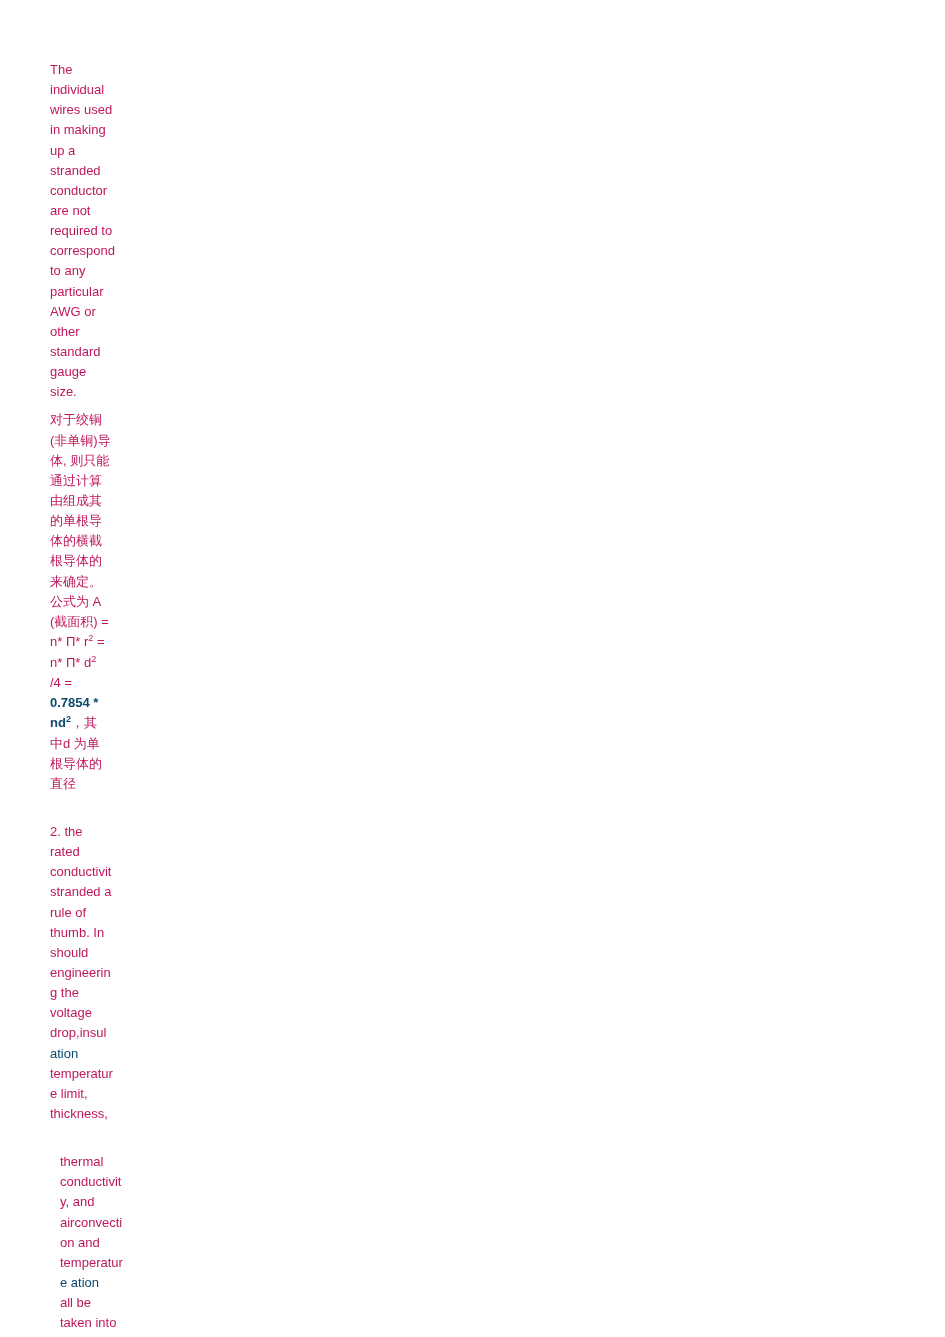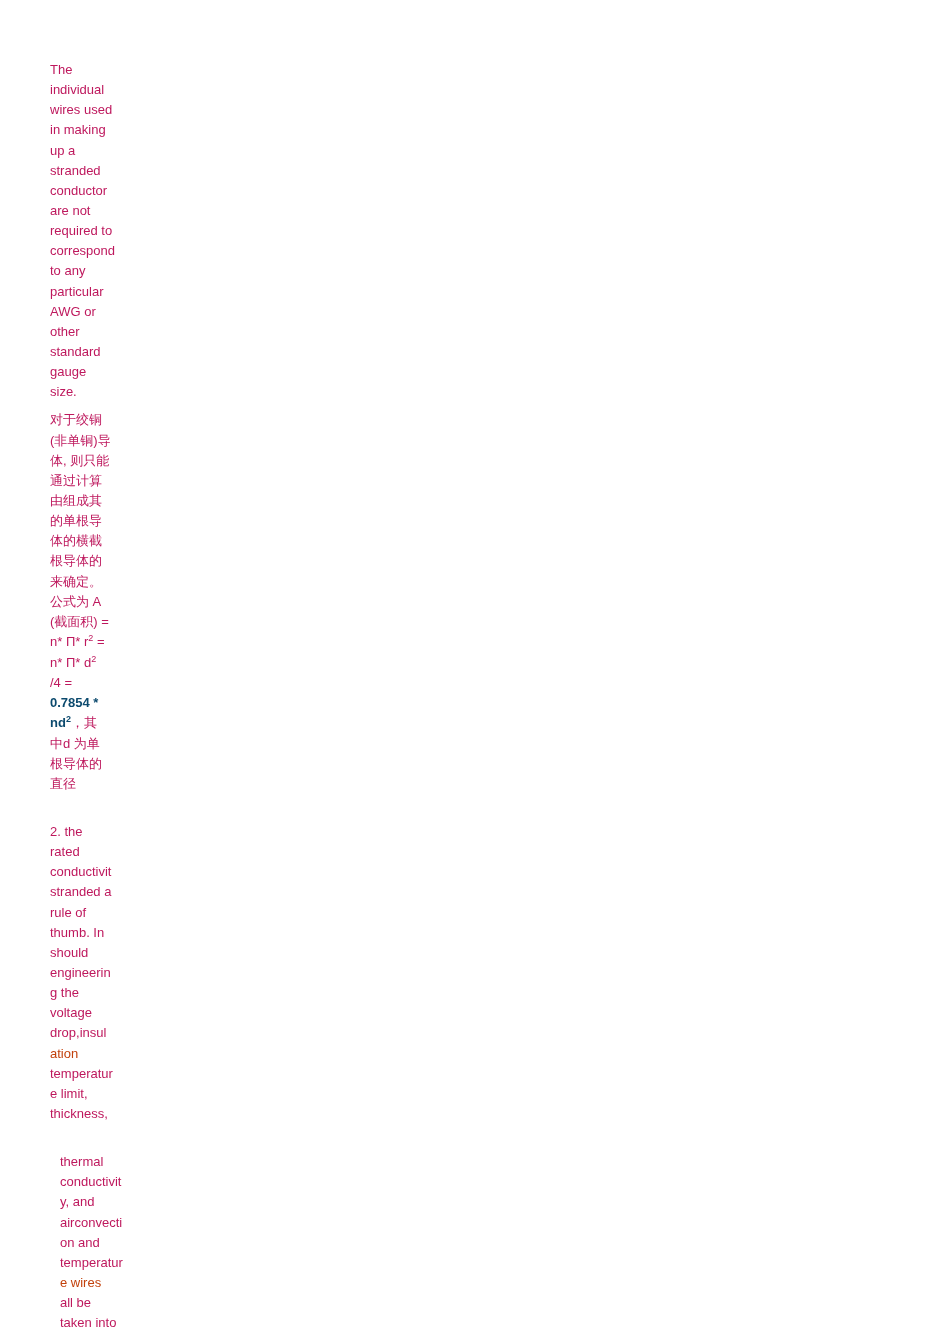--- a/index.html
+++ b/index.html
@@ -31,21 +31,21 @@
 
     .text-english {
       color: #be185d;
     }
 
     .text-blue {
       color: #be185d;
     }
 
     .text-red {
-      color: #c2410c;
+      color: #0c4a6e;
       margin-top: 33px;
     }
 
     .text-bold-blue {
       color: #0c4a6e;
       font-weight: bold;
     }
 
     .section {
       margin-bottom: 8px;
@@ -128,19 +128,19 @@
 
   <div class="gap"></div>
 
   <div class="text-block section" style="padding-left: 10px;">
     <span class="text-english">thermal</span><br>
     <span class="text-english">conductivit</span><br>
     <span class="text-english">y, and</span><br>
     <span class="text-english">airconvecti</span><br>
     <span class="text-english">on and</span><br>
     <span class="text-english">temperatur</span><br>
-    <span class="text-red">e wires</span><br>
+    <span class="text-red">e ation</span><br>
     <span class="text-english">all be</span><br>
     <span class="text-english">taken into</span><br>
     <span class="text-english">account.</span>
   </div>
 
 </div>
 
 </body></html>

